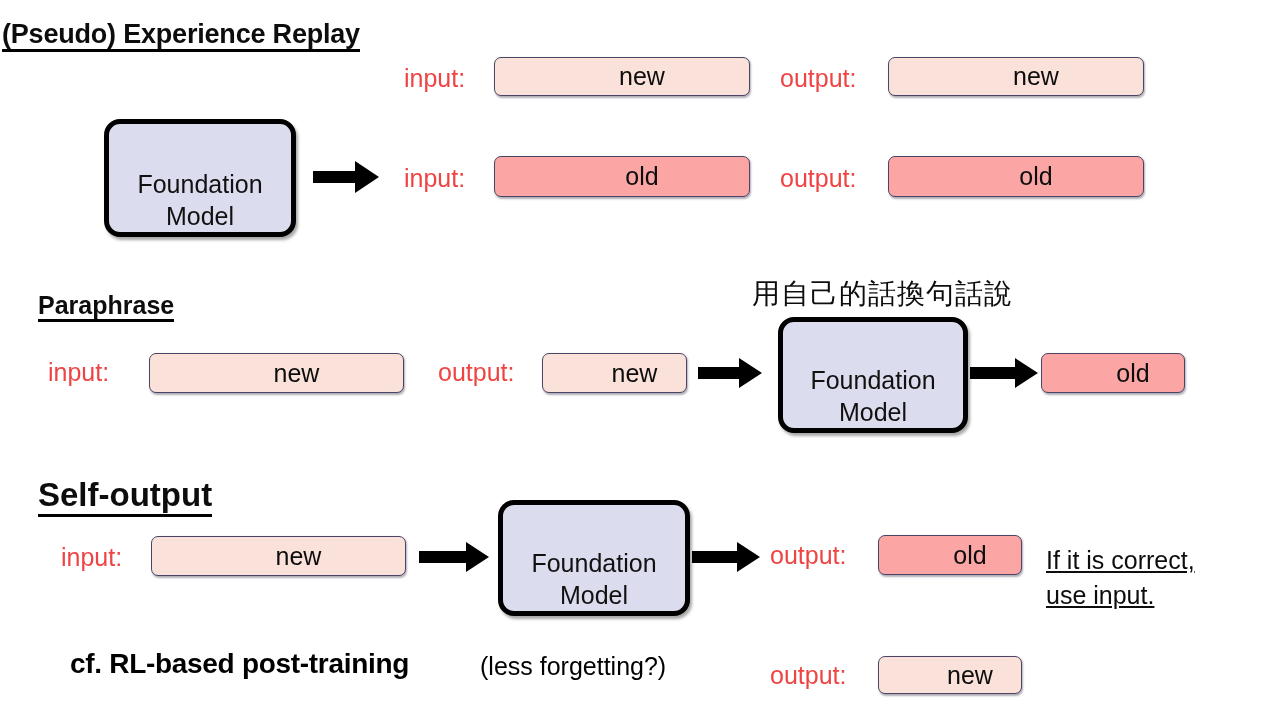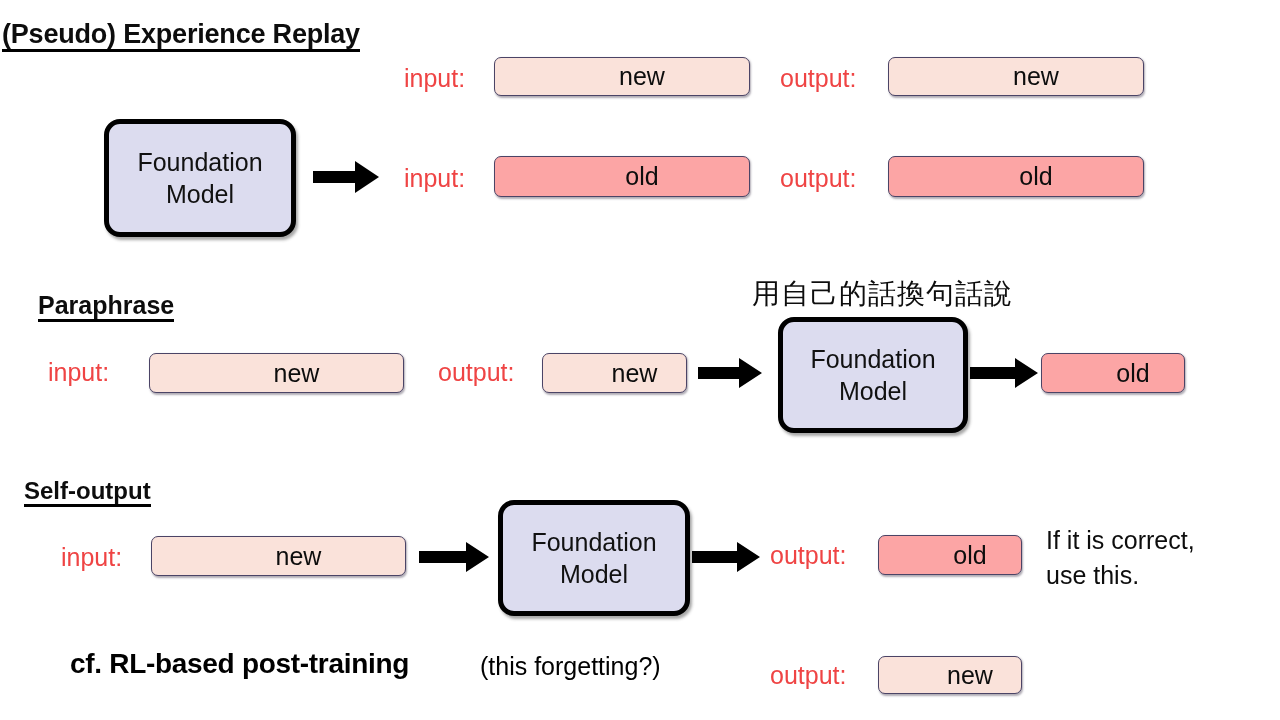--- a/index.html
+++ b/index.html
@@ -23,21 +23,21 @@
   .section-title {
     font-weight: bold;
     color: #0d0d0d;
     white-space: nowrap;
     border-bottom: 3px solid #000000;
     padding-bottom: 1px;
     line-height: 1.05;
   }
   #title-main   { left: 2px;  top: 20px;  font-size: 27px; letter-spacing: -0.2px; }
   #title-para   { left: 38px;  top: 292px; font-size: 25px; }
-  #title-self   { left: 24px;  top: 478px; font-size: 24px; }
+  #title-self   { left: 38px;  top: 478px; font-size: 33px; }
 
   
   .label {
     font-size: 25px;
     color: #ef4444;
     white-space: nowrap;
     line-height: 1;
   }
 
   
@@ -68,21 +68,21 @@
 
   
   .fm-box {
     box-sizing: border-box;
     background: #dcdcef;
     border: 5px solid #000000;
     border-radius: 16px;
     display: flex;
     flex-direction: column;
     align-items: center;
-    justify-content: center;
+    justify-content: flex-end;
     font-size: 25px;
     color: #111111;
     line-height: 1.28;
     box-shadow: 2px 3px 3px rgba(60,60,60,0.45);
   }
 
   
   .arrow { display: block; }
 
   
@@ -178,24 +178,24 @@
 </div>
 
 <svg class="abs arrow" style="left:692px; top:542px;" width="70" height="30" viewBox="0 0 70 30">
   <path d="M0 9 H45 V0 L68 15 L45 30 V21 H0 Z" fill="#000000"></path>
 </svg>
 
 <div class="abs label" style="left:770px; top:543px;">output:</div>
 
 <div class="abs pill pill-old" style="left:878px; top:535px; width:144px; height:40px;">old</div>
 
-<div class="abs note" style="left:1046px; top:523px;">
+<div class="abs note" style="left:1046px; top:543px;text-decoration:underline;">
   <div>If it is correct,</div>
-  <div>use this.</div>
+  <div>use input.</div>
 </div>
 
 <div class="abs" id="cf-bold" style="left:70px; top:648px;">cf. RL-based post-training</div>
 
-<div class="abs" id="cf-paren" style="left:480px; top:652px;">(this forgetting?)</div>
+<div class="abs" id="cf-paren" style="left:480px; top:652px;">(less forgetting?)</div>
 
 <div class="abs label" style="left:770px; top:663px;">output:</div>
 
 <div class="abs pill pill-new" style="left:878px; top:656px; width:144px; height:38px;">new</div>
 
 </body></html>

